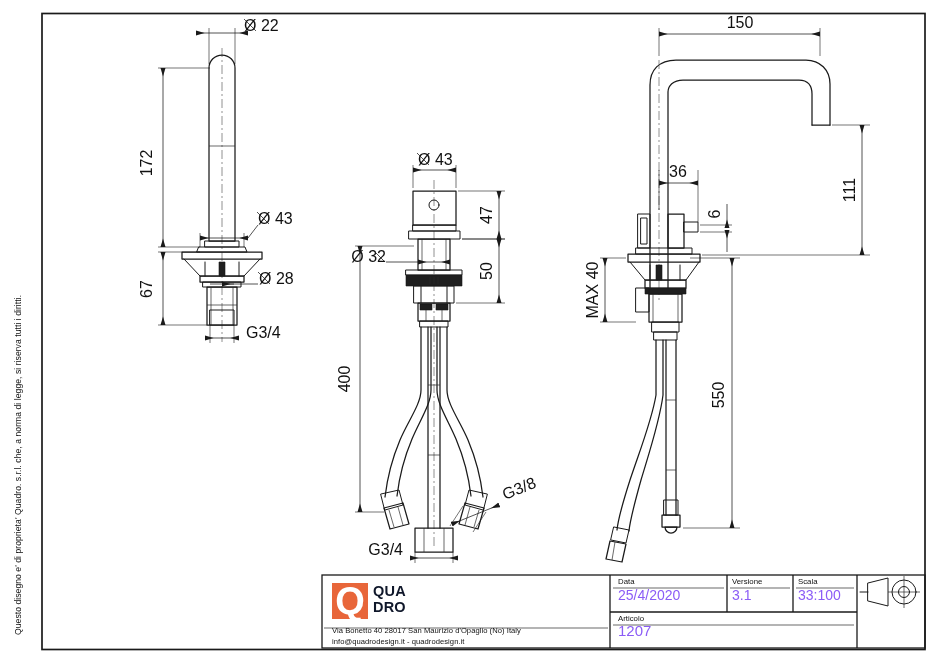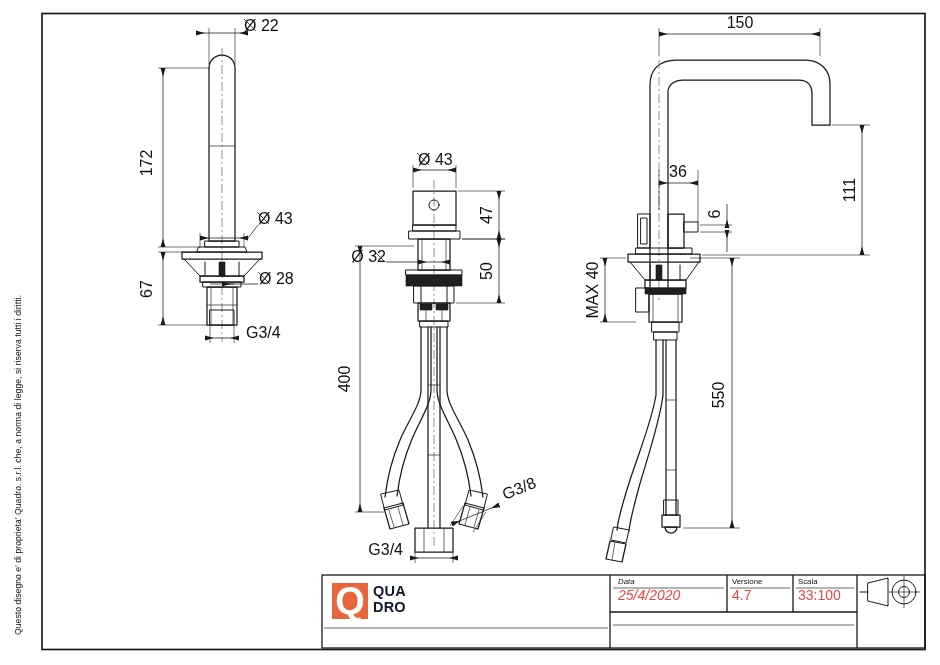--- a/index.html
+++ b/index.html
@@ -77,23 +77,23 @@
   }
 
   .tb-cell-label {
     font-size: 7.8px;
     line-height: 9px;
     color: #111;
   }
   .tb-cell-value {
     font-size: 14px;
     line-height: 16px;
-    color: #ef4444;
-  }
-  .cell-data   { left: 615px; top: 577px; width: 112px; height: 28px; padding-left: 3px; font-style: italic; }
+    color: #8b5cf6;
+  }
+  .cell-data   { left: 615px; top: 577px; width: 112px; height: 28px; padding-left: 3px; }
   .cell-vers   { left: 729px; top: 577px; width: 64px;  height: 36px; padding-left: 3px; }
   .cell-scala  { left: 795px; top: 577px; width: 82px;  height: 36px; padding-left: 3px; }
   .cell-art    { left: 615px; top: 614px; width: 242px; height: 34px; padding-left: 3px; }
   .cell-data .tb-cell-value,
   .cell-vers .tb-cell-value,
   .cell-scala .tb-cell-value { margin-top: 1px; }
   .cell-art .tb-cell-value { font-size: 15px; margin-top: 0px; }
 
   
   #copyright {
@@ -408,33 +408,41 @@
   <div class="tb tb-logo-cell">
     <div class="logo-row">
       <div class="logo-mark">
         <div class="q-glyph">Q</div>
       </div>
       <div class="logo-words">
         <div>QUA</div>
         <div>DRO</div>
       </div>
     </div>
+    <div class="addr">
+      <div>Via Bonetto 40  28017 San Maurizio d'Opaglio (No) Italy</div>
+      <div>info@quadrodesign.it  -  quadrodesign.it</div>
+    </div>
   </div>
 
   <div class="tb cell-data">
     <div class="tb-cell-label">Data</div>
     <div class="tb-cell-value">25/4/2020</div>
   </div>
 
   <div class="tb cell-vers">
     <div class="tb-cell-label">Versione</div>
-    <div class="tb-cell-value">4.7</div>
+    <div class="tb-cell-value">3.1</div>
   </div>
 
   <div class="tb cell-scala">
     <div class="tb-cell-label">Scala</div>
     <div class="tb-cell-value">33:100</div>
   </div>
 
+  <div class="tb cell-art">
+    <div class="tb-cell-label">Articolo</div>
+    <div class="tb-cell-value">1207</div>
+  </div>
 
   <div id="copyright">Questo disegno e' di proprieta' Quadro. s.r.l. che, a norma di legge, si riserva tutti i diritti.</div>
 
 </div>
 
 </body></html>

